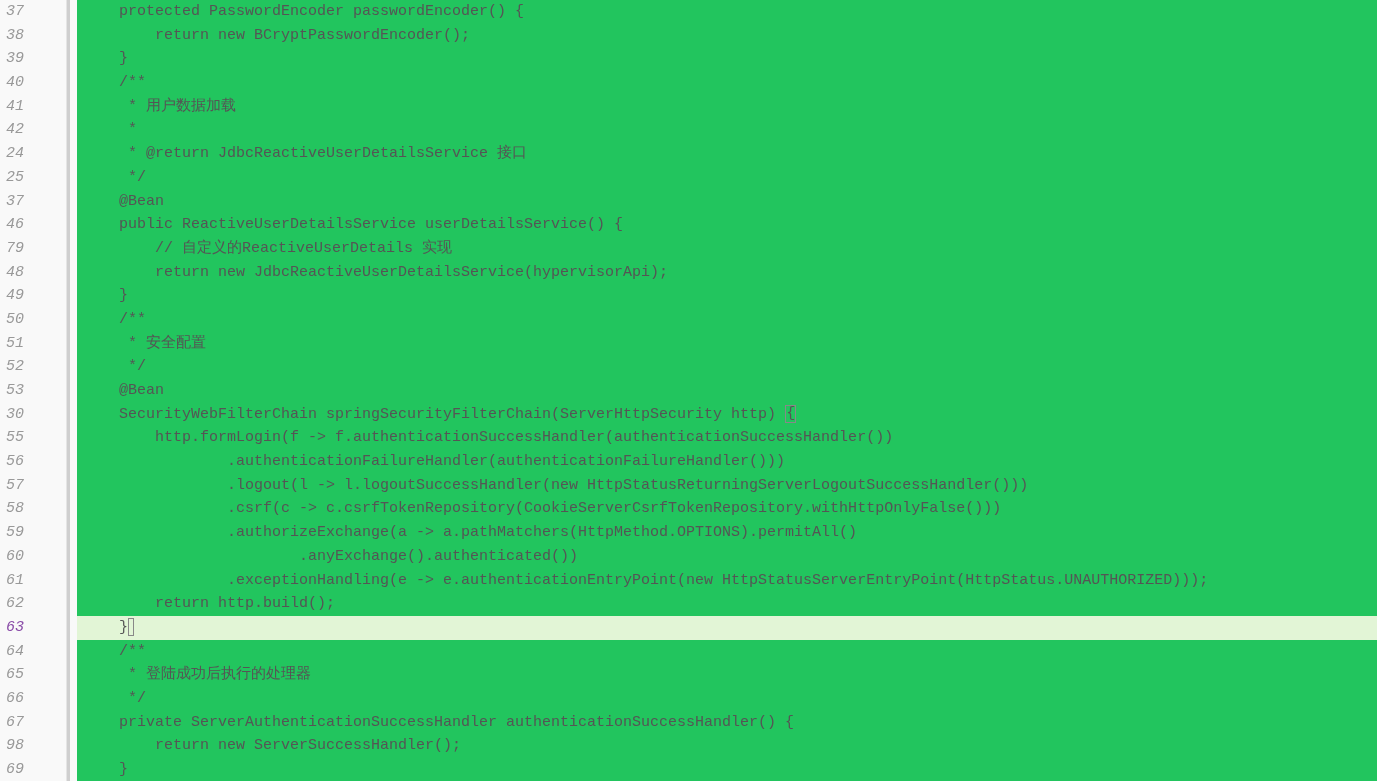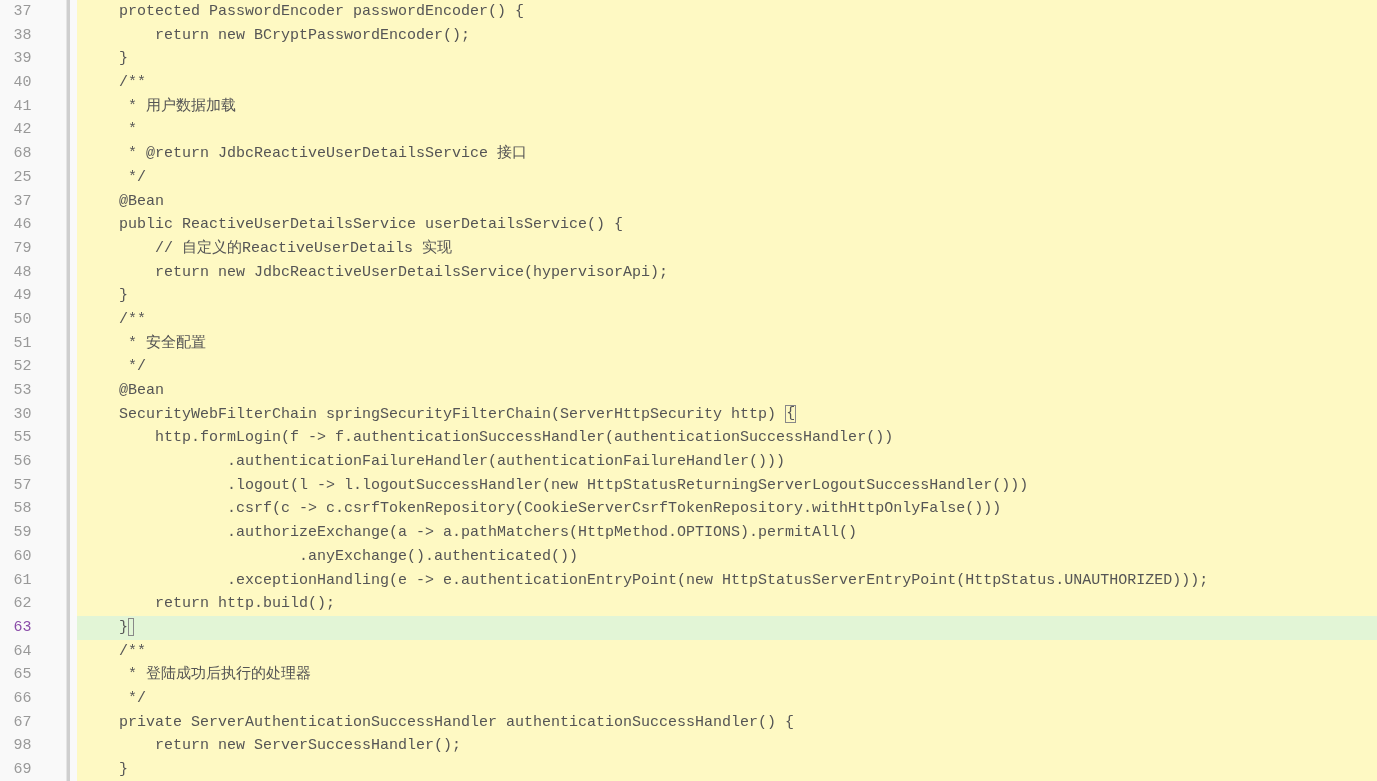--- a/index.html
+++ b/index.html
@@ -16,25 +16,26 @@
       overflow: hidden;
     }
     .editor {
       display: flex;
       width: 100%;
       height: 100vh;
     }
     .gutter {
       background: #f9f9f9;
       color: #999;
-      text-align: center;
+      text-align: left;
       padding-right: 12px;
       user-select: none;
       min-width: 52px;
       border-right: 1px solid transparent;
+      font-style: italic;
     }
     .gutter .ln {
       height: 23.7px;
       line-height: 23.7px;
       padding-left: 6px;
     }
     .gutter .ln.active {
       color: #8a4ca8;
       font-weight: 500;
     }
@@ -43,21 +44,21 @@
       background: #f9f9f9;
       border-right: 1px solid #e5e5e5;
     }
     .margin-left {
       width: 10px;
       border-left: 3px solid #cfcfcf;
     }
     .code {
       flex: 1;
       white-space: pre;
-      background: #fef9c3;
+      background: #22c55e;
       color: #555;
     }
     .code .line {
       height: 23.7px;
       line-height: 23.7px;
       padding-left: 6px;
     }
     .code .line.highlight {
       background: #e2f5d6;
     }
@@ -74,21 +75,21 @@
 <body>
 
 <div class="editor">
   <div class="gutter" id="gutter">
       <div class="ln">37</div>
       <div class="ln">38</div>
       <div class="ln">39</div>
       <div class="ln">40</div>
       <div class="ln">41</div>
       <div class="ln">42</div>
-      <div class="ln">68</div>
+      <div class="ln">24</div>
       <div class="ln">25</div>
       <div class="ln">37</div>
       <div class="ln">46</div>
       <div class="ln">79</div>
       <div class="ln">48</div>
       <div class="ln">49</div>
       <div class="ln">50</div>
       <div class="ln">51</div>
       <div class="ln">52</div>
       <div class="ln">53</div>

